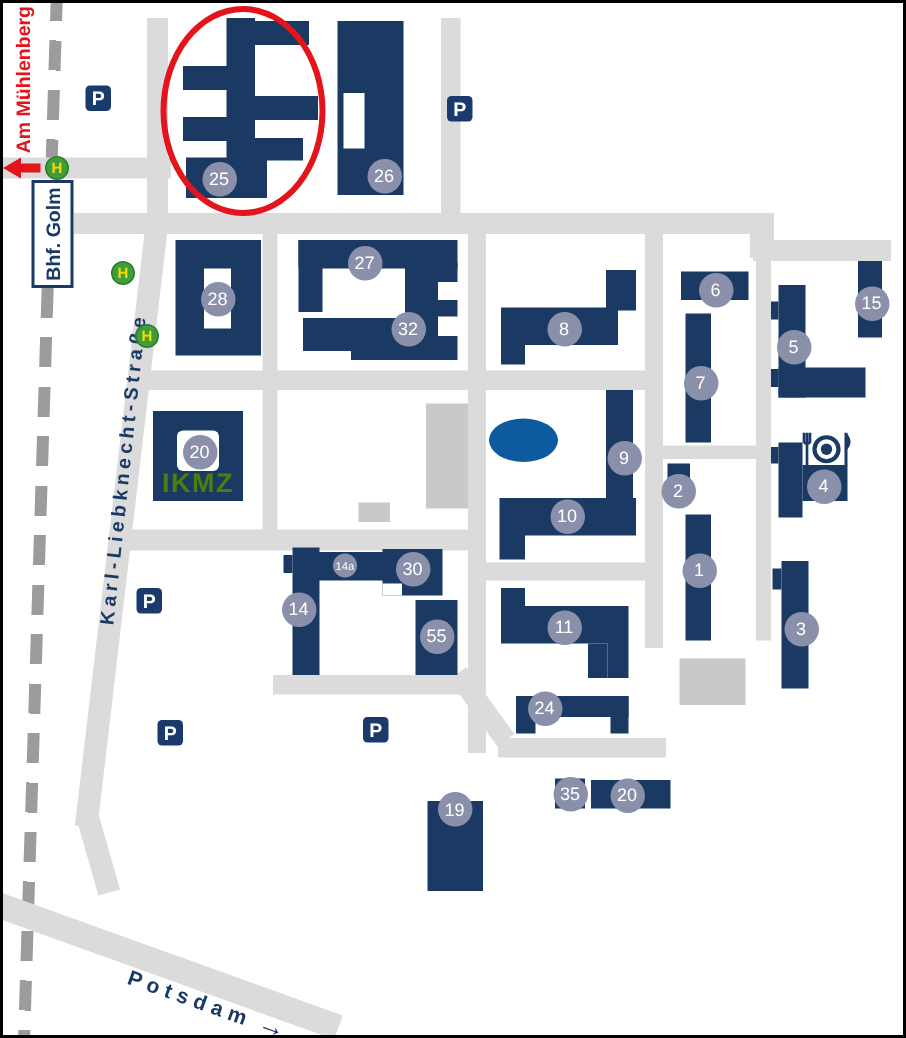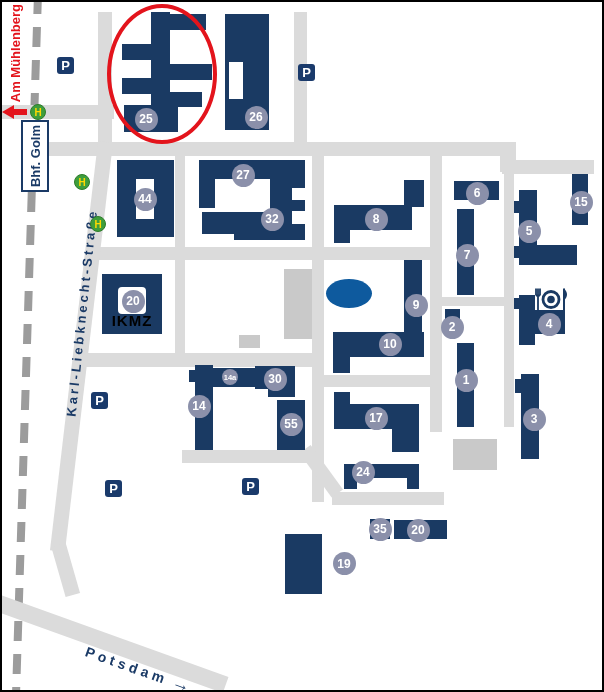--- a/index.html
+++ b/index.html
@@ -10,42 +10,42 @@
   .cut{position:absolute;background:#fff;}
   .graybld{position:absolute;background:var(--gray-bld,#c9c9c9);}
   #railway{position:absolute;left:32px;top:-8px;width:8px;height:712px;
            transform:rotate(1.8deg);transform-origin:top center;
            background:repeating-linear-gradient(to bottom,var(--railway,#9c9c9c) 0 20px,transparent 20px 33px);}
   .pond{position:absolute;left:324px;top:277px;width:46px;height:29px;border-radius:50%;
         background:var(--pond,#0e5a9e);}
   #highlight{position:absolute;left:105px;top:2px;width:110px;height:140px;box-sizing:border-box;
              border:4px solid var(--red,#e3141c);border-radius:50%;}
   .badge{position:absolute;width:23px;height:23px;border-radius:50%;background:var(--badge,#8b90aa);
-         color:#fff;font-weight:bold;font-size:12px;display:flex;align-items:center;justify-content:center;}
+         color:#fff;font-weight:normal;font-size:12px;display:flex;align-items:center;justify-content:center;}
   .badge.small{width:16px;height:16px;font-size:7.5px;}
   .whitesq{position:absolute;left:116px;top:285px;width:28px;height:27px;background:#fff;border-radius:4px;}
   .pbox{position:absolute;width:17px;height:17px;background:var(--parking,#1a3a6b);color:#fff;border-radius:3px;
         display:flex;align-items:center;justify-content:center;font-weight:bold;font-size:13px;}
   .hstop{position:absolute;width:16px;height:16px;box-sizing:border-box;border:1px solid #2e7d2b;
          background:var(--green,#3f9e3c);color:var(--stop-letter,#ffd800);border-radius:50%;
          display:flex;align-items:center;justify-content:center;font-weight:bold;font-size:10px;}
   #bhf-box{position:absolute;left:19px;top:118px;width:28px;height:72px;background:#fff;box-sizing:border-box;
            border:2px solid var(--navy-text,#1a3a66);display:flex;align-items:center;justify-content:center;}
   .vtext{writing-mode:vertical-rl;transform:rotate(180deg);white-space:nowrap;}
   #bhf-box .vtext{color:var(--navy-text,#1a3a66);font-weight:bold;font-size:13px;}
   #am-muehlenberg{position:absolute;left:6px;top:0;height:102px;display:flex;align-items:center;
                   color:var(--red,#e3141c);font-weight:bold;font-size:13px;}
   #kl-label{position:absolute;left:-70px;top:303px;width:300px;text-align:center;transform:rotate(-84deg);
             color:var(--navy-text,#1a3a66);font-weight:bold;font-size:13px;letter-spacing:3px;white-space:nowrap;}
   #potsdam{position:absolute;left:84px;top:638px;transform:rotate(19.5deg);transform-origin:left center;
            color:var(--navy-text,#1a3a66);font-weight:bold;font-size:14px;letter-spacing:4px;white-space:nowrap;
            display:flex;align-items:center;}
   #potsdam .arr{font-size:18px;letter-spacing:0;margin-left:5px;}
-  #ikmz{position:absolute;left:100px;top:310px;width:60px;text-align:center;color:#000000;font-weight:bold;
-        font-size:15px;letter-spacing:1px;}
+  #ikmz{position:absolute;left:100px;top:310px;width:60px;text-align:center;color:#4d7c0f;font-weight:bold;
+        font-size:18px;letter-spacing:1px;}
   #red-arrow{position:absolute;left:0;top:103px;width:28px;height:14px;}
   #red-arrow .tip{position:absolute;left:0;top:0;width:0;height:0;
        border-top:7px solid transparent;border-bottom:7px solid transparent;border-right:12px solid var(--red,#e3141c);}
   #red-arrow .tail{position:absolute;left:11px;top:4px;width:14px;height:6px;background:var(--red,#e3141c);}
   #restaurant{position:absolute;left:531px;top:285px;}
 </style>
 </head>
 <body>
 
 <div id="map">
@@ -166,37 +166,37 @@
       <div class="pbox" style="left: 296px; top: 62px;">P</div>
       <div class="pbox" style="left: 89px; top: 390px;">P</div>
       <div class="pbox" style="left: 103px; top: 478px;">P</div>
       <div class="pbox" style="left: 240px; top: 476px;">P</div>
       <div class="hstop" style="left: 28px; top: 102px;">H</div>
       <div class="hstop" style="left: 72px; top: 172px;">H</div>
       <div class="hstop" style="left: 88px; top: 214px;">H</div>
       <div class="badge" style="left: 132.5px; top: 105.5px;">25</div>
       <div class="badge" style="left: 242.5px; top: 103.5px;">26</div>
       <div class="badge" style="left: 229.5px; top: 161.5px;">27</div>
-      <div class="badge" style="left: 131.5px; top: 185.5px;">44</div>
+      <div class="badge" style="left: 131.5px; top: 185.5px;">28</div>
       <div class="badge" style="left: 258.5px; top: 205.5px;">32</div>
       <div class="badge" style="left: 119.5px; top: 287.5px;">20</div>
       <div class="badge" style="left: 362.5px; top: 205.5px;">8</div>
       <div class="badge" style="left: 463.5px; top: 179.5px;">6</div>
       <div class="badge" style="left: 453.5px; top: 241.5px;">7</div>
       <div class="badge" style="left: 515.5px; top: 217.5px;">5</div>
       <div class="badge" style="left: 567.5px; top: 188.5px;">15</div>
       <div class="badge" style="left: 535.5px; top: 310.5px;">4</div>
       <div class="badge" style="left: 438.5px; top: 313.5px;">2</div>
       <div class="badge" style="left: 402.5px; top: 291.5px;">9</div>
-      <div class="badge" style="left: 364.5px; top: 330.5px; margin-left: 12px;">10</div>
+      <div class="badge" style="left: 364.5px; top: 330.5px;">10</div>
       <div class="badge" style="left: 452.5px; top: 366.5px;">1</div>
       <div class="badge" style="left: 520.5px; top: 405.5px;">3</div>
-      <div class="badge" style="left: 362.5px; top: 404.5px;">17</div>
+      <div class="badge" style="left: 362.5px; top: 404.5px;">11</div>
       <div class="badge" style="left: 185.5px; top: 392.5px;">14</div>
       <div class="badge small" style="left: 220px; top: 367px;">14a</div>
       <div class="badge" style="left: 261.5px; top: 365.5px;">30</div>
       <div class="badge" style="left: 277.5px; top: 410.5px;">55</div>
       <div class="badge" style="left: 349.5px; top: 458.5px;">24</div>
       <div class="badge" style="left: 366.5px; top: 515.5px;">35</div>
       <div class="badge" style="left: 404.5px; top: 516.5px;">20</div>
-      <div class="badge" style="left: 289.5px; top: 550px; margin-left: 41px;">19</div>
+      <div class="badge" style="left: 289.5px; top: 526px;">19</div>
     </div>
 </div>
 
 </body></html>

